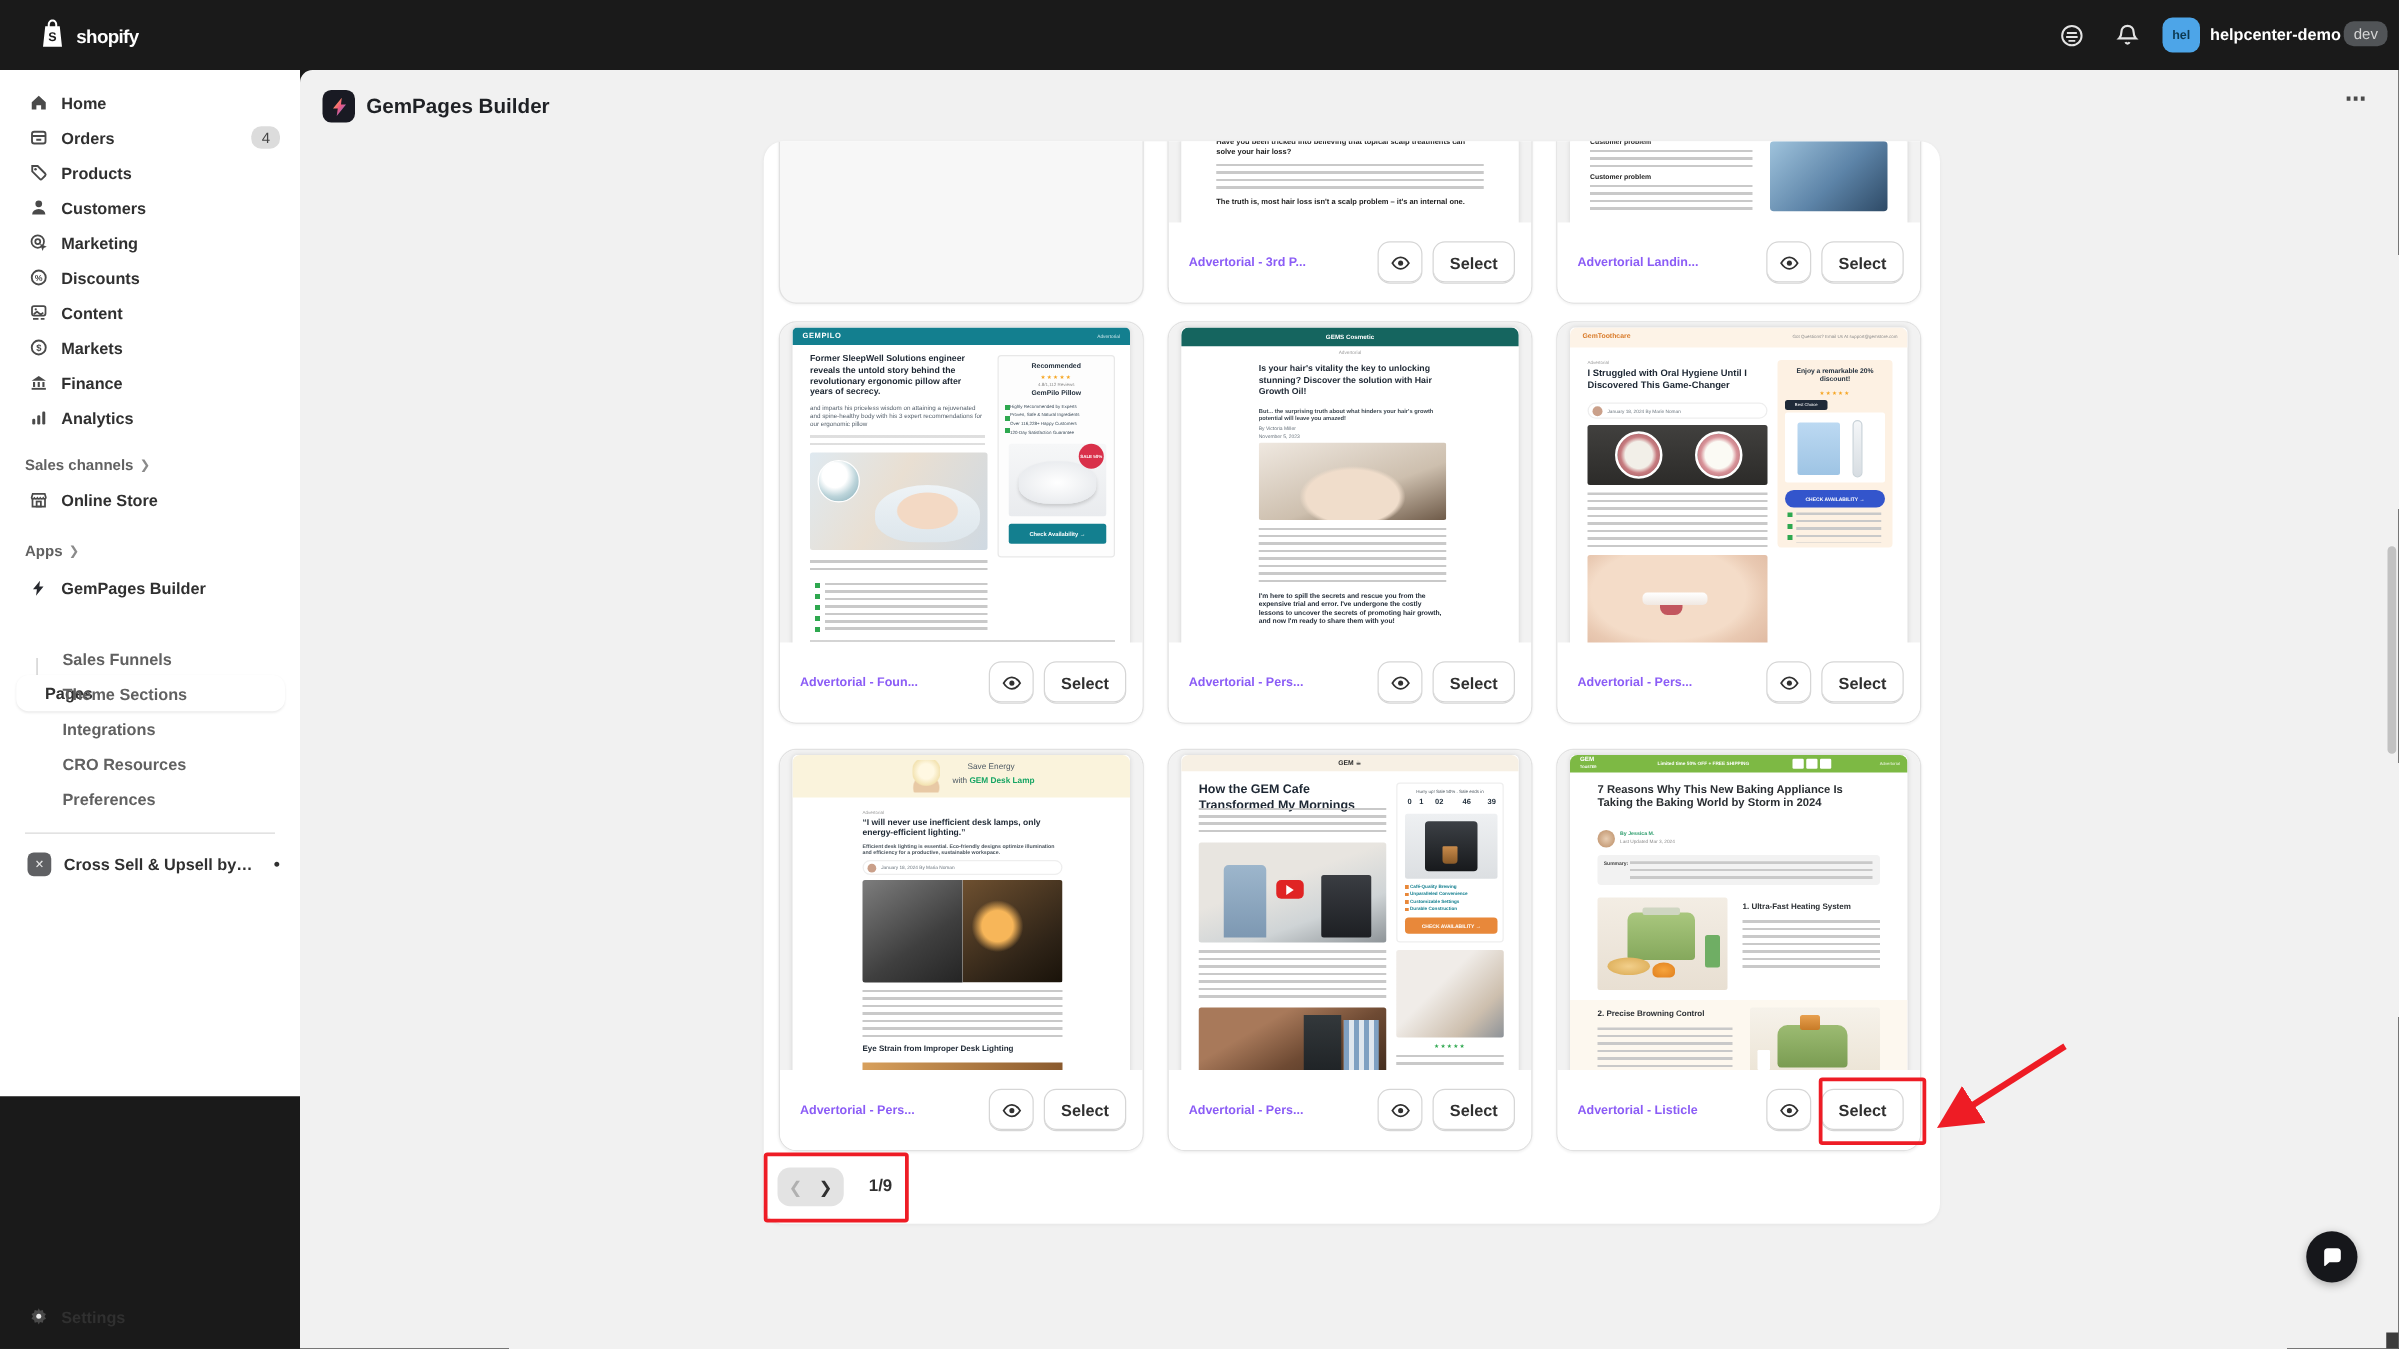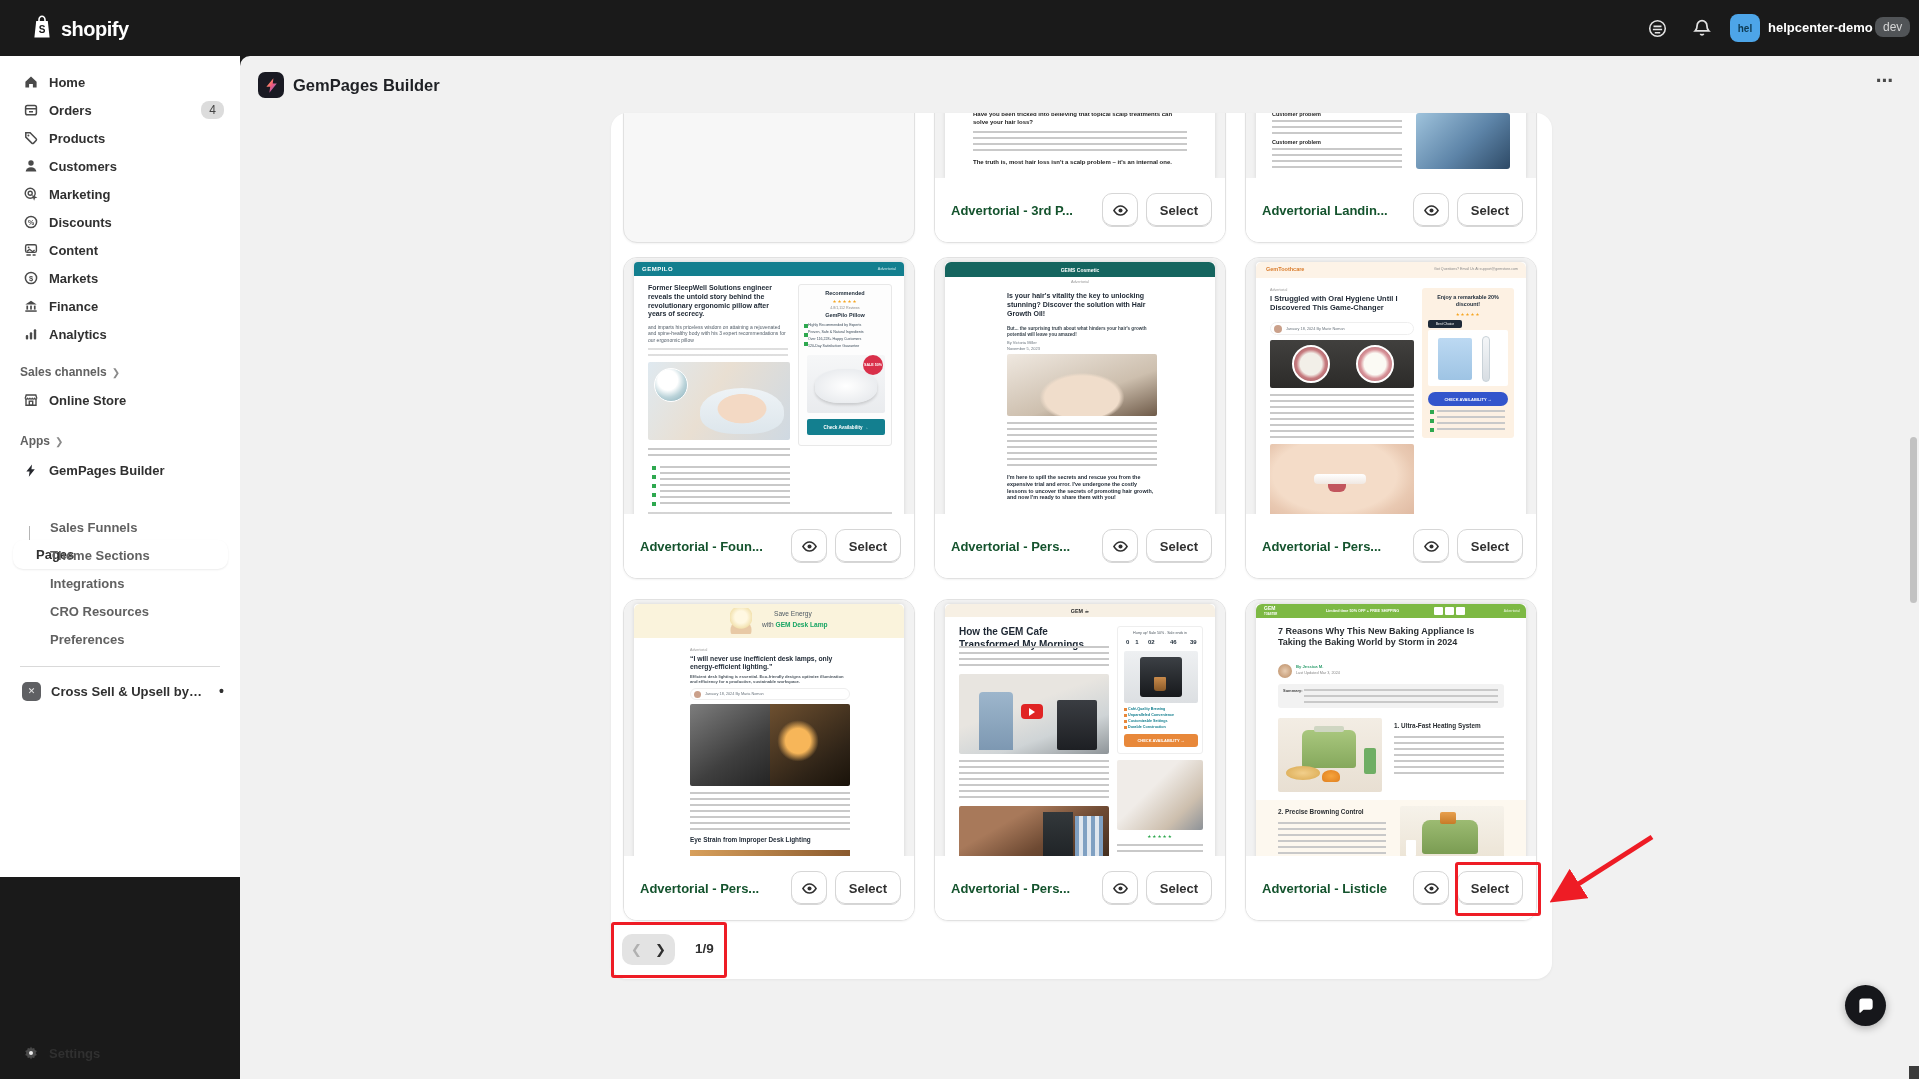--- a/index.html
+++ b/index.html
@@ -4,21 +4,21 @@
 <style>
   html,body{margin:0;padding:0;background:#1a1a1a;}
   *{box-sizing:border-box;}
   .screen{position:relative;width:1919px;height:1079px;overflow:hidden;
     font-family:"Liberation Sans","DejaVu Sans",sans-serif;color:#303030;background:#1a1a1a;}
   .abs{position:absolute;}
 
   
   .topbar{left:0;top:0;width:1919px;height:56px;background:#1a1a1a;}
   .logo{left:30px;top:14px;display:flex;align-items:center;gap:7px;color:#fff;}
-  .logo-word{font-size:20px;font-weight:700;letter-spacing:-0.5px;}
+  .logo-word{font-size:15px;font-weight:700;letter-spacing:-0.5px;}
   .searchbox{left:643px;top:11px;width:637px;height:34px;background:#303030;border:1px solid #434343;
     border-radius:9px;display:flex;align-items:center;padding:0 8px 0 12px;gap:8px;color:#b5b5b5;}
   .searchbox .ph{font-size:13px;font-weight:500;flex:1;}
   .key{background:#474747;color:#e3e3e3;font-size:11px;font-weight:600;border-radius:5px;
     height:22px;display:flex;align-items:center;justify-content:center;padding:0 7px;}
   .key.k{width:22px;padding:0;}
   .tb-icon{width:32px;height:32px;display:flex;align-items:center;justify-content:center;border-radius:8px;}
   .avatar{left:1730px;top:14px;width:30px;height:28px;border-radius:8px;background:#4da5e8;
     display:flex;align-items:center;justify-content:center;font-size:10px;font-weight:700;color:#0d3a52;}
   .storename{left:1768px;top:20px;font-size:13px;font-weight:650;color:#fff;}
@@ -54,21 +54,21 @@
 
   .panel{left:611px;top:113px;width:941px;height:866px;background:#fff;border-radius:16px;
     box-shadow:0 1px 3px rgba(0,0,0,.05);overflow:hidden;}
   .card{position:absolute;width:292px;height:322px;background:#fff;border:1px solid #e1e1e1;border-radius:14px;
     overflow:hidden;box-shadow:0 1px 2px rgba(26,26,26,.05);}
   .thumb{position:absolute;left:0;top:0;width:290px;height:257px;background:#f2f2f2;overflow:hidden;}
   .page{position:absolute;left:10px;top:4px;width:270px;height:260px;background:#fff;
     box-shadow:0 0 4px rgba(0,0,0,.12);border-radius:4px 4px 0 0;overflow:hidden;}
   .cardfoot{position:absolute;left:0;bottom:0;width:290px;height:64px;background:#fff;display:flex;
     align-items:center;padding:0 13px 0 16px;gap:8px;}
-  .cardname{flex:1;font-size:13px;font-weight:700;color:#14532d;white-space:nowrap;overflow:hidden;}
+  .cardname{flex:1;font-size:10px;font-weight:700;color:#8b5cf6;white-space:nowrap;overflow:hidden;}
   .iconbtn{width:36px;height:34px;border:1px solid #d6d6d6;border-radius:10px;background:#fff;display:flex;
     align-items:center;justify-content:center;box-shadow:inset 0 -1px 0 #d4d4d4;flex:none;}
   .selectbtn{width:66px;height:34px;border:1px solid #d6d6d6;border-radius:10px;background:#fff;
     font-size:13px;font-weight:600;color:#303030;box-shadow:inset 0 -1px 0 #d4d4d4;
     font-family:inherit;display:flex;align-items:center;justify-content:center;flex:none;}
 
   
   .bars{background:repeating-linear-gradient(180deg,#c9c9c9 0 2px,transparent 2px 6px);}
   .t{position:absolute;line-height:1.25;}
   .ib{position:absolute;}

